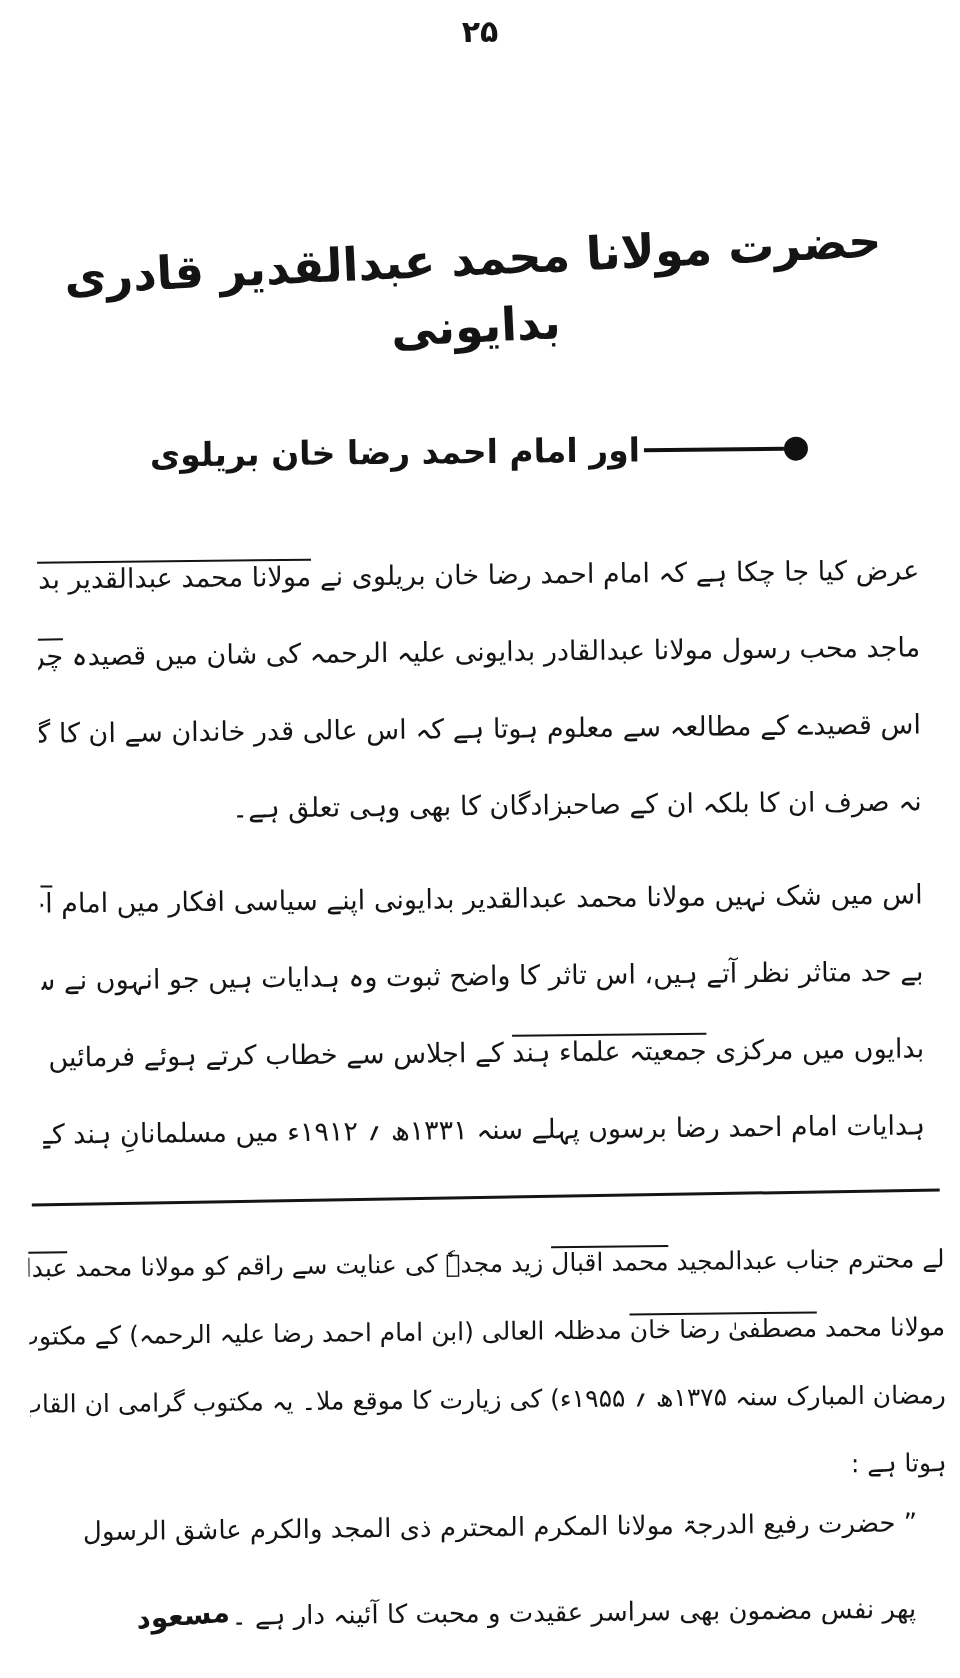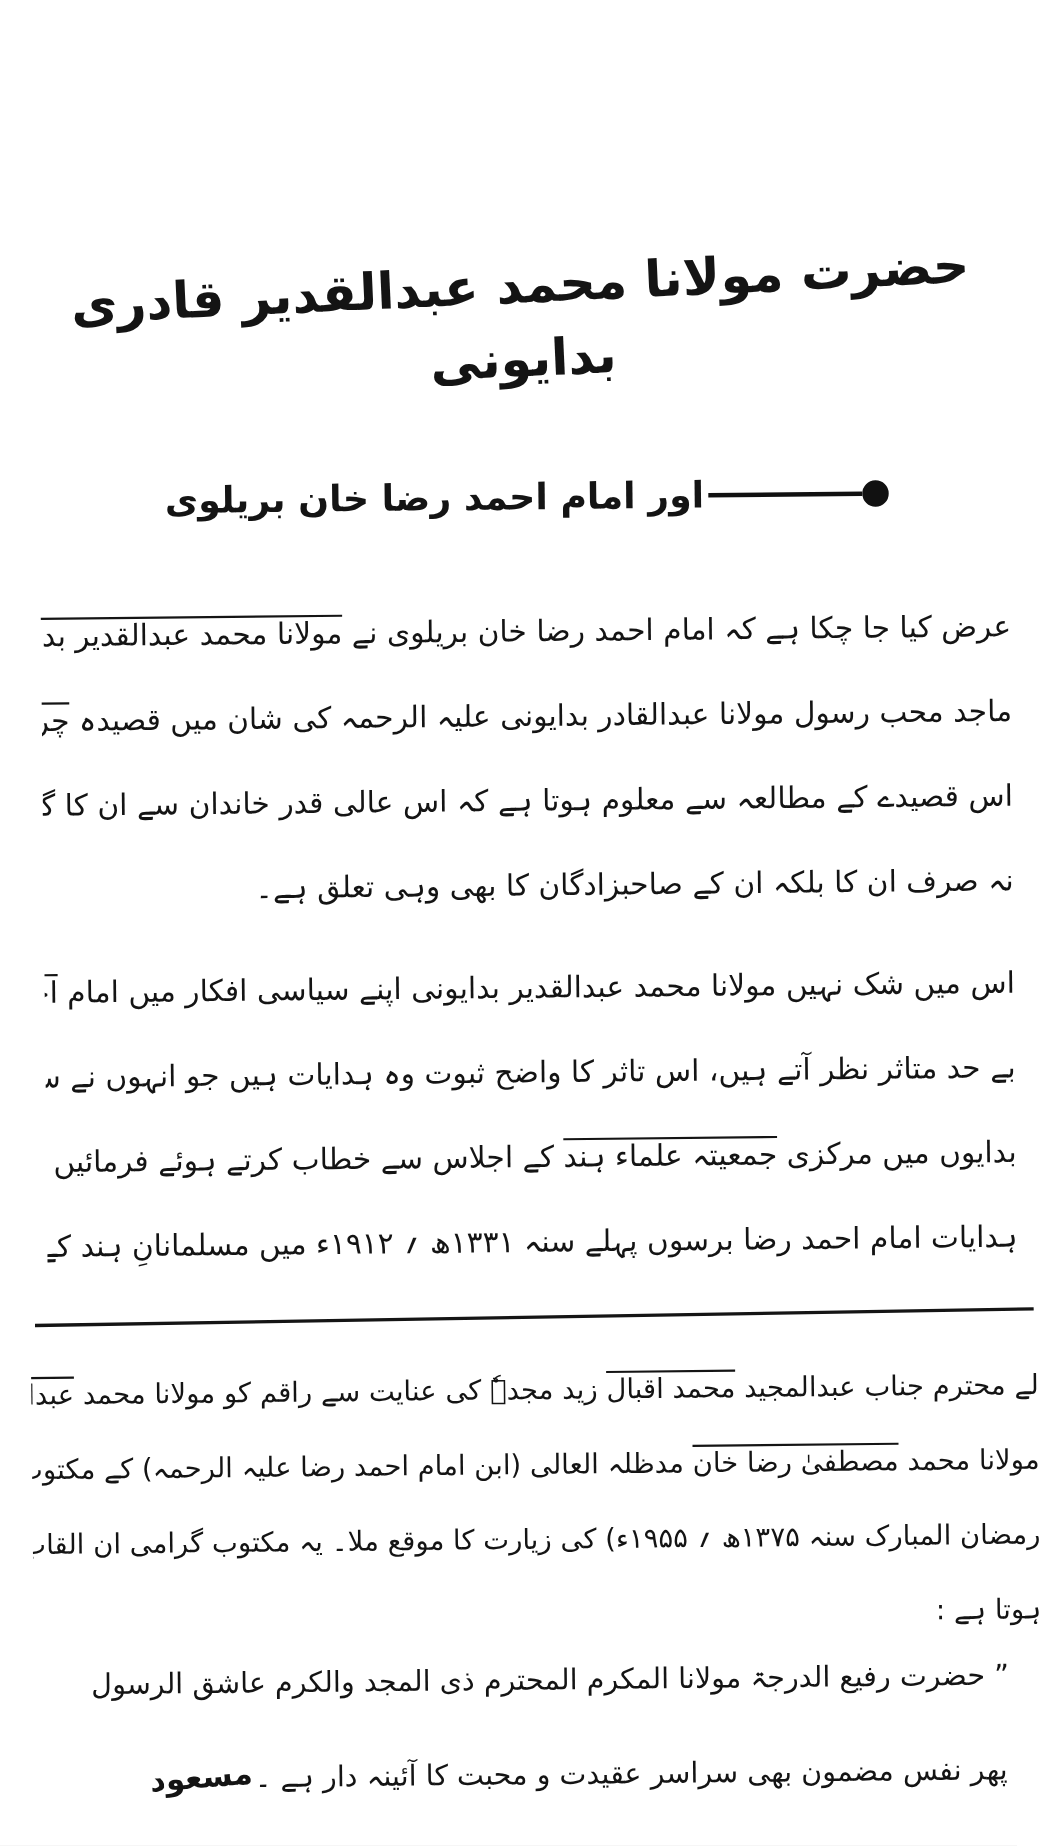--- a/index.html
+++ b/index.html
@@ -50,20 +50,21 @@
   }
   .sig{
     position:absolute;top:1596px;left:128px;direction:rtl;
     font-size:28px;font-weight:bold;transform:rotate(-4deg);
   }
 </style>
 </head>
 <body>
 
 <div class="page">
+  <div class="pagenum">۲۵</div>
 
   <div class="tilt">
     <h1 class="title">حضرت مولانا محمد عبدالقدیر قادری بدایونی</h1>
 
     <div class="subtitle">
       <span class="bullet"></span>
       <span class="srule"></span>
       <span class="stext">اور امام احمد رضا خان بریلوی</span>
     </div>
 

